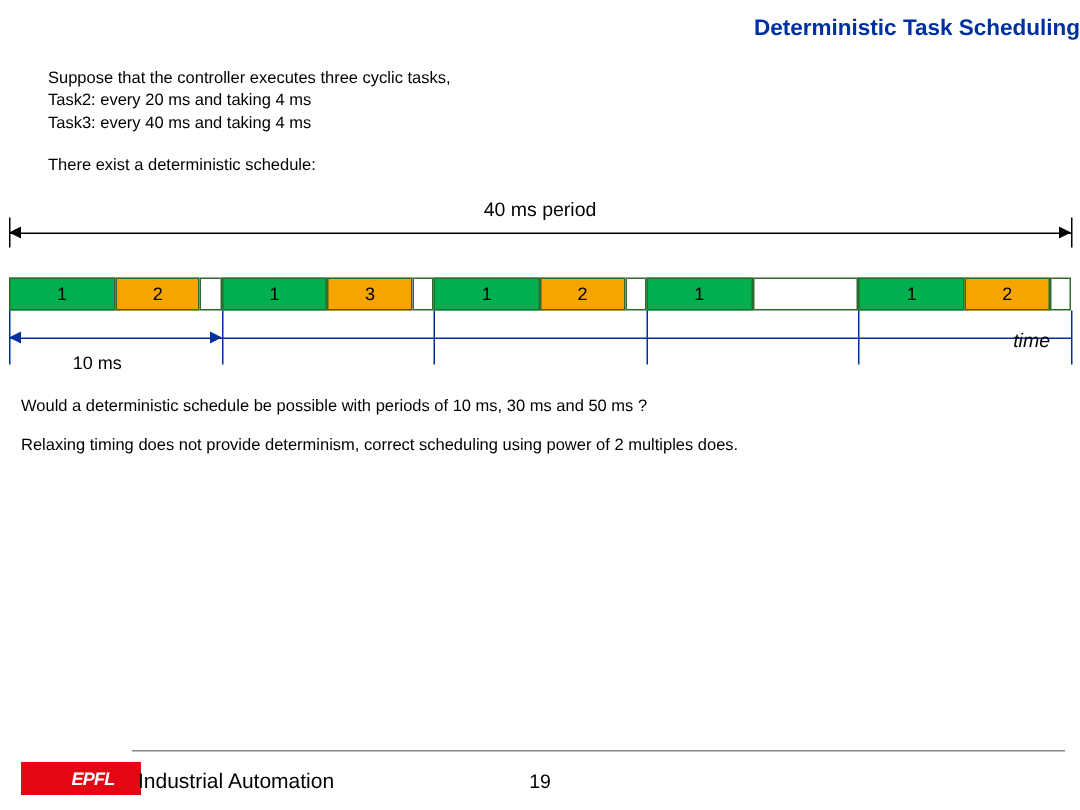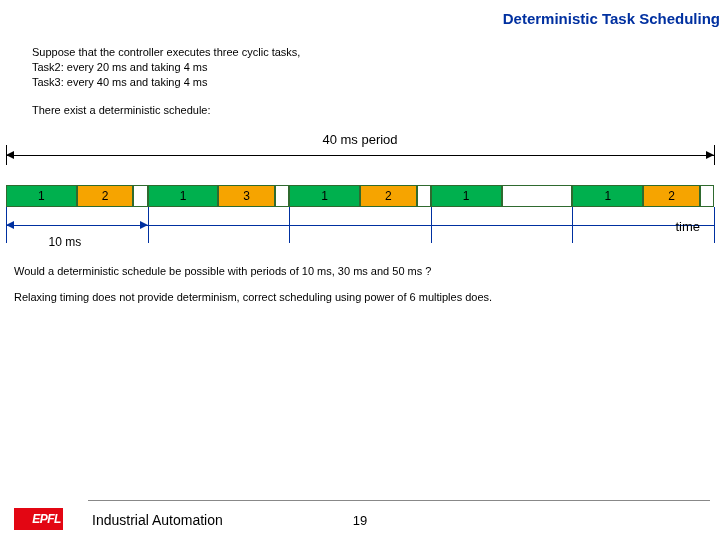--- a/index.html
+++ b/index.html
@@ -105,20 +105,21 @@
   .sub-ar { border-left:  8px solid #0030a0; }
   .sub-label {
     position: absolute;
     top: 16px;
     font-size: 12px;
   }
   .time-label {
     position: absolute;
     right: 14px;
     top: 0px;
+    font-style: italic;
     font-size: 13px;
     margin-left: 48px;
   }
 
   .body-text {
     margin: 26px 0 0 14px;
     line-height: 1.5;
     font-size: 11px;
   }
   .body-text p { margin-bottom: 10px; }
@@ -131,21 +132,21 @@
   .footer-line {
     position: absolute;
     top: 0;
     left: 88px;
     right: 10px;
     border-top: 1px solid #888;
   }
   .logo {
     position: absolute;
     left: 14px; bottom: 2px;
-    width: 49px; height: 22px;
+    width: 80px; height: 22px;
     background: #e30613;
     display: flex;
     align-items: center;
     justify-content: center;
     padding-left: 16px;
   }
   .logo-text {
     color: #fff;
     font-weight: bold;
     font-style: italic;
@@ -219,21 +220,21 @@
   <div class="sub-tick" style="left:80%"></div>
   <div class="sub-tick" style="left:100%"></div>
   <div class="sub-al" style="left:0%"></div>
   <div class="sub-ar" style="left:calc(20% - 8px)"></div>
   <div class="sub-label" style="left:6%">10 ms</div>
   <div class="time-label">time</div>
 </div>
 
 <div class="body-text">
   <p>Would a deterministic schedule be possible with periods of 10 ms, 30 ms and 50 ms ?</p>
-  <p>Relaxing timing does not provide determinism, correct scheduling using power of 6 multiples does.</p>
+  <p>Relaxing timing does not provide determinism, correct scheduling using power of 2 multiples does.</p>
 </div>
 
 <div class="footer">
   <div class="footer-line"></div>
   <div class="logo">
     <span class="logo-text">EPFL</span>
   </div>
   <div class="footer-center-left">Industrial Automation</div>
   <div class="footer-page">19</div>
 </div>

